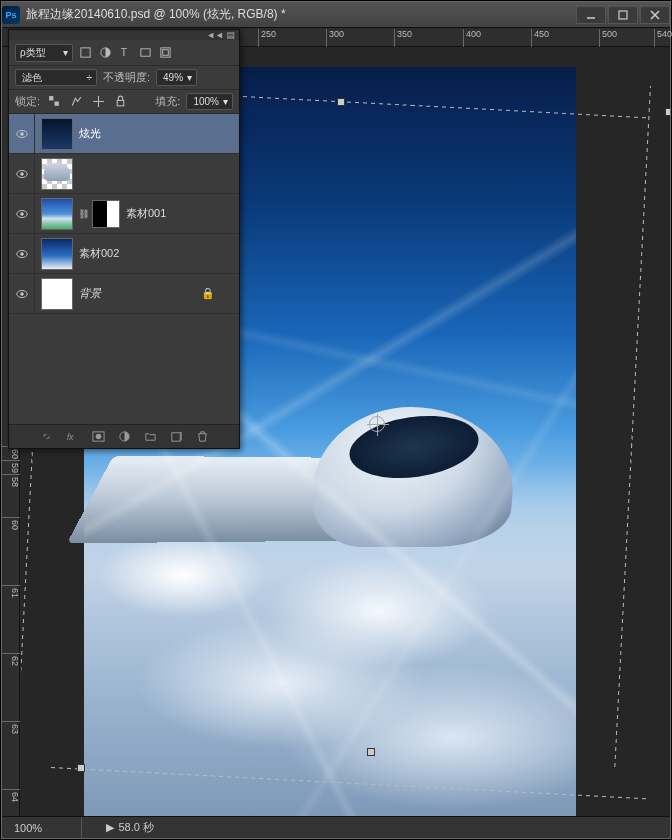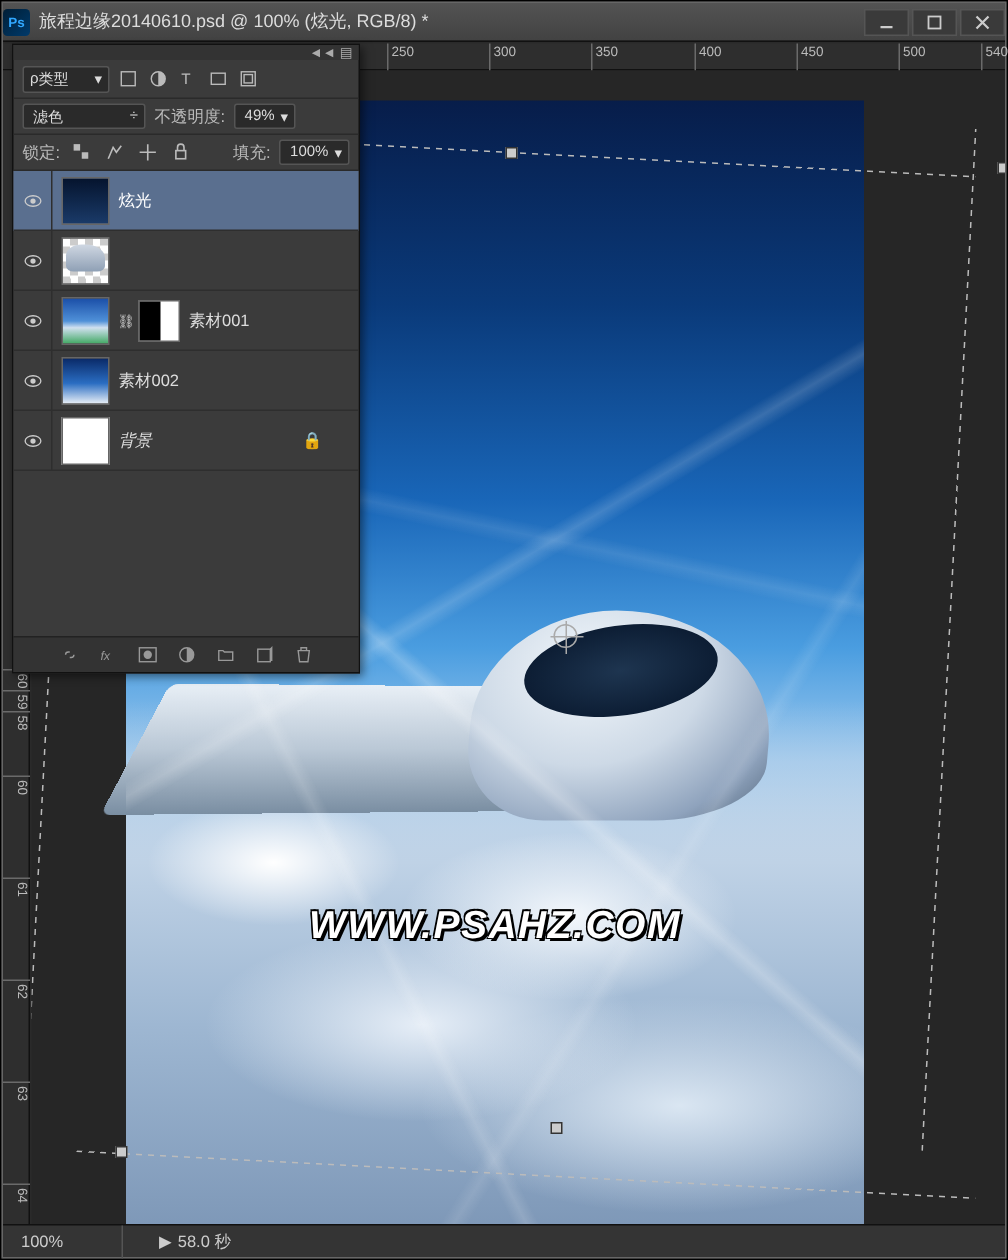--- a/index.html
+++ b/index.html
@@ -121,21 +121,20 @@
 
  <div class="canvas-area">
   <div class="artboard">
     <div class="clouds"></div>
     <div class="train">
       <div class="train-body"></div>
       <div class="train-nose"></div>
       <div class="train-glass"></div>
     </div>
     <div class="streaks"></div>
-    <div class="watermark">WWW.PSAHZ.COM</div>
   </div>
 
   <div class="transform-box" style="left:30px;top:39px;width:600px;height:682px">
     <div class="tb-line" style="left:0;top:0;width:100%;transform:rotate(3deg);transform-origin:left"></div>
     <div class="tb-line" style="left:0;bottom:0;width:100%;transform:rotate(3deg);transform-origin:left"></div>
     <div class="tb-line v" style="left:0;top:0;height:100%;transform:rotate(3deg);transform-origin:top"></div>
     <div class="tb-line v" style="right:0;top:0;height:100%;transform:rotate(3deg);transform-origin:top"></div>
     <div class="tb-handle" style="left:-4px;top:-4px"></div>
     <div class="tb-handle" style="left:286px;top:12px"></div>
     <div class="tb-handle" style="right:-22px;top:22px"></div>

